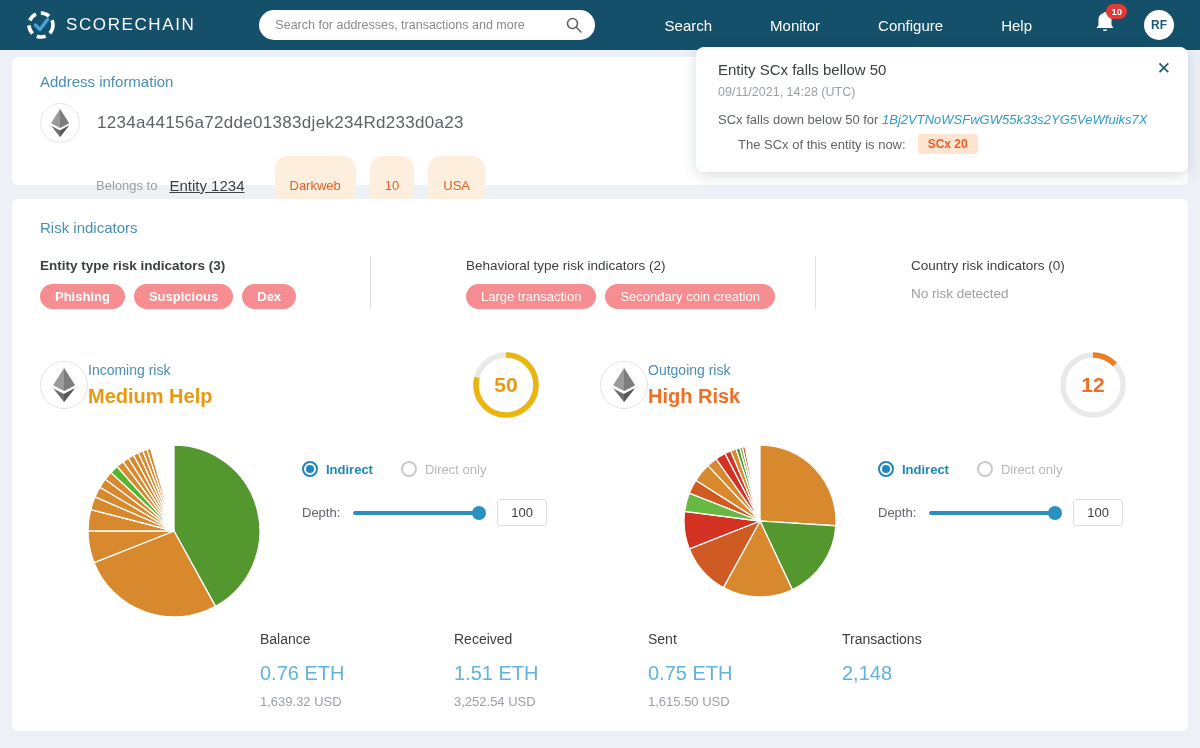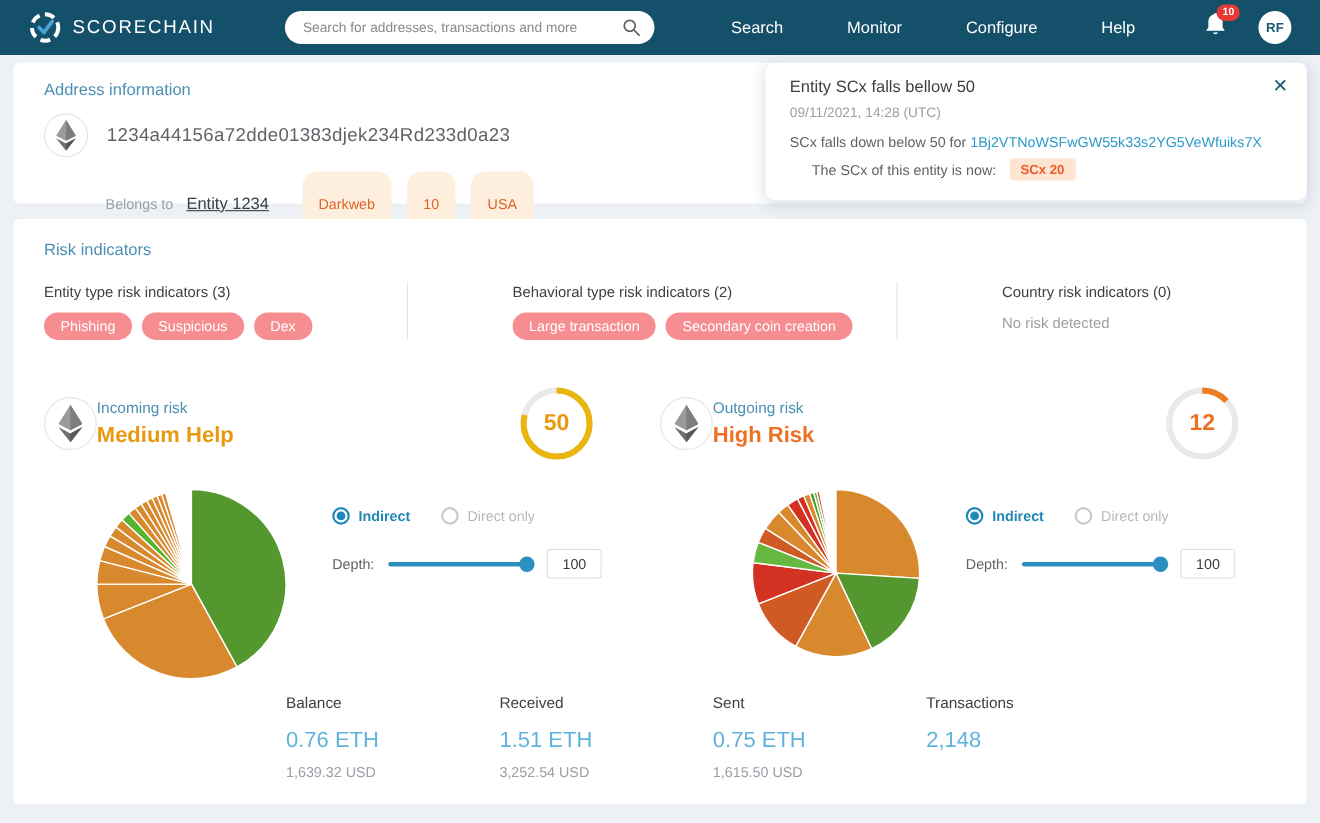--- a/index.html
+++ b/index.html
@@ -31,34 +31,34 @@
   .eth-circle { width:40px; height:40px; border-radius:50%; border:1px solid #e5e5e5; display:flex; align-items:center; justify-content:center; background:#fff; flex:none; }
   .addr-text { margin-left:17px; font-size:17px; color:#5f6368; letter-spacing:0.3px; }
   .belongs-row { margin-left:56px; margin-top:13px; display:flex; align-items:center; }
   .belongs-label { font-size:13px; color:#9aa0a6; }
   .entity-link { font-size:15px; color:#3c4043; text-decoration:underline; margin-left:12px; font-weight:500; cursor:pointer; }
   .addr-badges { display:flex; align-items:center; margin-left:16px; }
   .addr-badge { position:relative; background:#fdeedd; color:#e0632a; font-size:13px; padding:22px 15px; border-radius:13px; margin-left:14px; }
   .chip-check { position:absolute; right:-5px; bottom:-8px; width:14px; height:14px; border-radius:50%; background:#fff; border:1.5px solid #2187b8; color:#2187b8; font-size:9px; line-height:12px; text-align:center; font-weight:bold; }
 
   
-  .notification { position:absolute; top:57px; right:12px; width:492px; background:#fff; border-radius:8px; box-shadow:0 3px 14px rgba(40,60,80,.18); padding:14px 22px 18px; z-index:6; }
+  .notification { position:absolute; top:47px; right:12px; width:492px; background:#fff; border-radius:8px; box-shadow:0 3px 14px rgba(40,60,80,.18); padding:14px 22px 18px; z-index:6; }
   .notif-title { font-size:15px; color:#3c4043; }
   .notif-close { position:absolute; top:11px; right:17px; font-size:17px; color:#1b5a77; cursor:pointer; }
   .notif-time { font-size:12.5px; color:#9aa0a6; margin-top:7px; }
   .notif-msg { font-size:13px; color:#5f6368; margin-top:13px; }
-  .notif-link { color:#2f9bc7; cursor:pointer; }
+  .notif-link { color:#2f9bc7; cursor:pointer;font-style:italic; }
   .notif-status { font-size:13px; color:#5f6368; margin-top:7px; display:flex; align-items:center;margin-left:20px; }
   .scx-badge { background:#fde5d2; color:#ed5c2a; font-weight:bold; font-size:12px; padding:3px 10px; border-radius:3px; margin-left:12px; }
 
   
   .risk-card { position:absolute; left:12px; right:12px; top:199px; height:532px; background:#fff; border-radius:6px; padding:20px 28px; }
   .groups { display:flex; margin-top:20px; }
   .group { padding-top:2px; }
-  .group-1 { width:330px; }
+  .group-1 { width:330px;font-weight:bold; }
   .group-2 { width:445px; border-left:1px solid #e3e3e3; padding-left:95px; }
   .group-3 { flex:1; border-left:1px solid #e3e3e3; padding-left:95px; }
   .group-label { font-size:13.5px; color:#3c4043; }
   .group-pills { margin-top:11px; display:flex; }
   .pill { background:#f68d91; color:#fff; font-size:13px; padding:5px 15px; border-radius:14px; margin-right:9px; }
   .empty-text { font-size:13.5px; color:#9e9e9e; margin-top:13px; }
 
   
   .panels { display:flex; margin-top:42px; }
   .panel { flex:1; }

